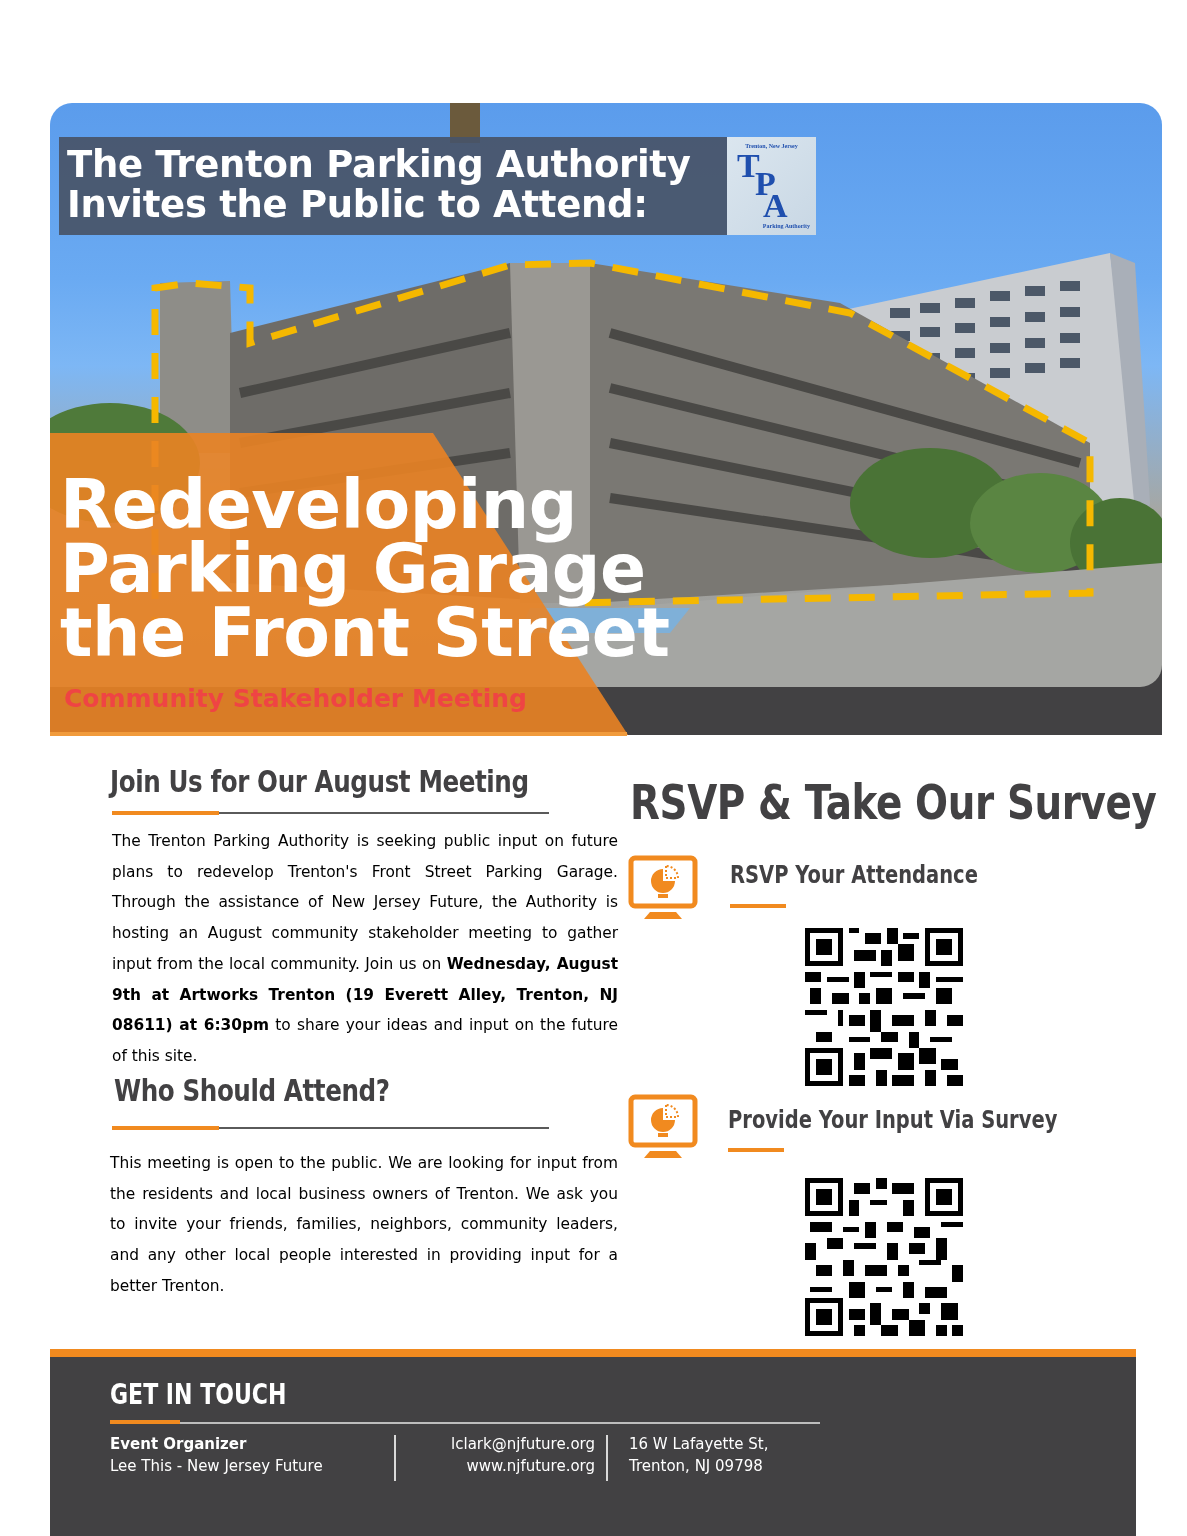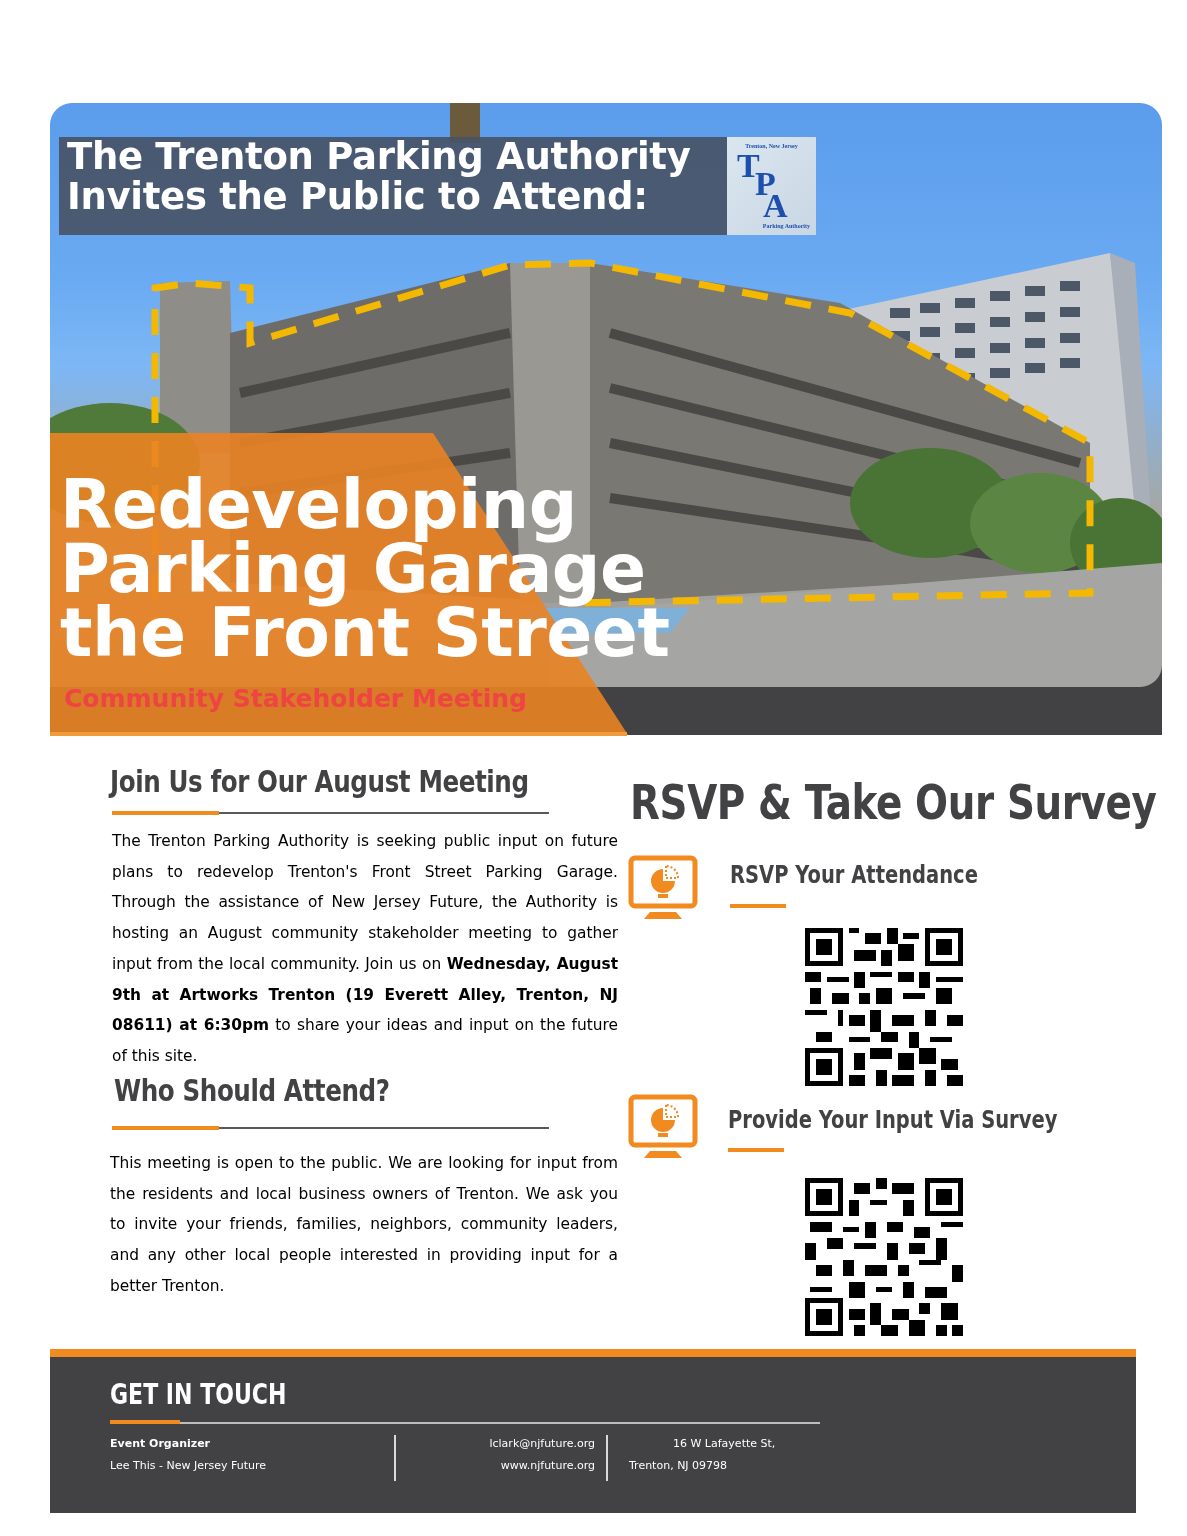--- a/index.html
+++ b/index.html
@@ -14,21 +14,21 @@
       background: linear-gradient(180deg, #5b9cec 0%, #6aaaf2 30%, #7db7f5 45%, #a6a7a3 70%, #9a9a98 100%);
     }
     .hero-photo svg { position: absolute; left: 0; top: 0; }
     .hero-darkband { position: absolute; left: 0; top: 584px; width: 1112px; height: 48px; background: #424143; }
     .hero-darkband-corner { position: absolute; left: 1090px; top: 562px; width: 22px; height: 22px; background: #424143; }
     .hero-darkband-corner::after { content: ""; position: absolute; left: 0; top: 0; width: 22px; height: 22px; background: #a5a6a3; border-bottom-right-radius: 22px; }
 
     .title-box {
       position: absolute; left: 9px; top: 34px; width: 668px; height: 98px;
       background: rgba(72, 84, 104, 0.93);
-      padding: 0 0 0 8px;
+      padding: 8px 0 0 8px;
     }
     .title-box .line {
       display: block; color: #ffffff; font-weight: 700; font-size: 37px; line-height: 40px;
       letter-spacing: -0.3px; font-family: "DejaVu Sans", sans-serif;
     }
     .tpa-logo {
       position: absolute; left: 677px; top: 34px; width: 89px; height: 98px;
       background: linear-gradient(135deg, #dbe6ef, #c8d7e4);
       font-family: "Liberation Serif", serif; color: #1f4fae; text-align: center;
     }
@@ -78,28 +78,28 @@
     .item-icon { position: absolute; width: 70px; height: 66px; }
     .item-label {
       position: absolute; font-family: "DejaVu Sans", sans-serif; font-weight: 700; color: #424143;
       font-size: 25px; transform: scaleX(0.78); transform-origin: left center; white-space: nowrap;
     }
     .item-rule { position: absolute; width: 56px; height: 4px; background: #f18a1f; }
     .qr { position: absolute; width: 158px; height: 158px; background: #fff; }
 
     
     .footer-top { position: absolute; left: 50px; top: 1349px; width: 1086px; height: 8px; background: #f18a1f; }
-    .footer { position: absolute; left: 50px; top: 1357px; width: 1086px; height: 156px; background: #424143; }
+    .footer { position: absolute; left: 50px; top: 1357px; width: 1086px; height: 179px; background: #424143; }
     .footer-title {
       position: absolute; left: 60px; top: 20px; color: #fff; font-family: "DejaVu Sans", sans-serif; font-weight: 700;
       font-size: 29px; transform: scaleX(0.76); transform-origin: left center; white-space: nowrap;
     }
     .footer-rule { position: absolute; left: 60px; top: 65px; width: 710px; height: 2px; background: #bdbdbd; }
     .footer-rule-orange { position: absolute; left: 60px; top: 63px; width: 70px; height: 4px; background: #f18a1f; }
-    .footer-col { position: absolute; top: 76px; color: #fff; font-family: "DejaVu Sans", sans-serif; font-size: 11px; line-height: 22px; white-space: nowrap; }
+    .footer-col { position: absolute; top: 76px; color: #fff; font-family: "DejaVu Sans", sans-serif; font-size: 15px; line-height: 22px; white-space: nowrap; }
     .footer-col b { font-weight: 700; }
     .footer-divider { position: absolute; top: 78px; width: 2px; height: 46px; background: #d9d9d9; }
   </style>
 </head>
 <body>
 
 <div class="hero">
   <div class="hero-darkband"></div>
   <div class="hero-photo">
     <svg width="1112" height="584" viewBox="0 0 1112 584">
@@ -332,16 +332,16 @@
     <b style="display:block;">Event Organizer</b>
     <span style="display:block;">Lee This - New Jersey Future</span>
   </div>
   <div class="footer-divider" style="left:344px;"></div>
   <div class="footer-col" style="left:375px; text-align:right; width:170px;">
     <span style="display:block;">lclark@njfuture.org</span>
     <span style="display:block;">www.njfuture.org</span>
   </div>
   <div class="footer-divider" style="left:556px;"></div>
   <div class="footer-col" style="left:579px;">
-    <span style="display:block;margin-left:44px;">16 W Lafayette St,</span>
+    <span style="display:block;">16 W Lafayette St,</span>
     <span style="display:block;">Trenton, NJ 09798</span>
   </div>
 </div>
 
 </body></html>

